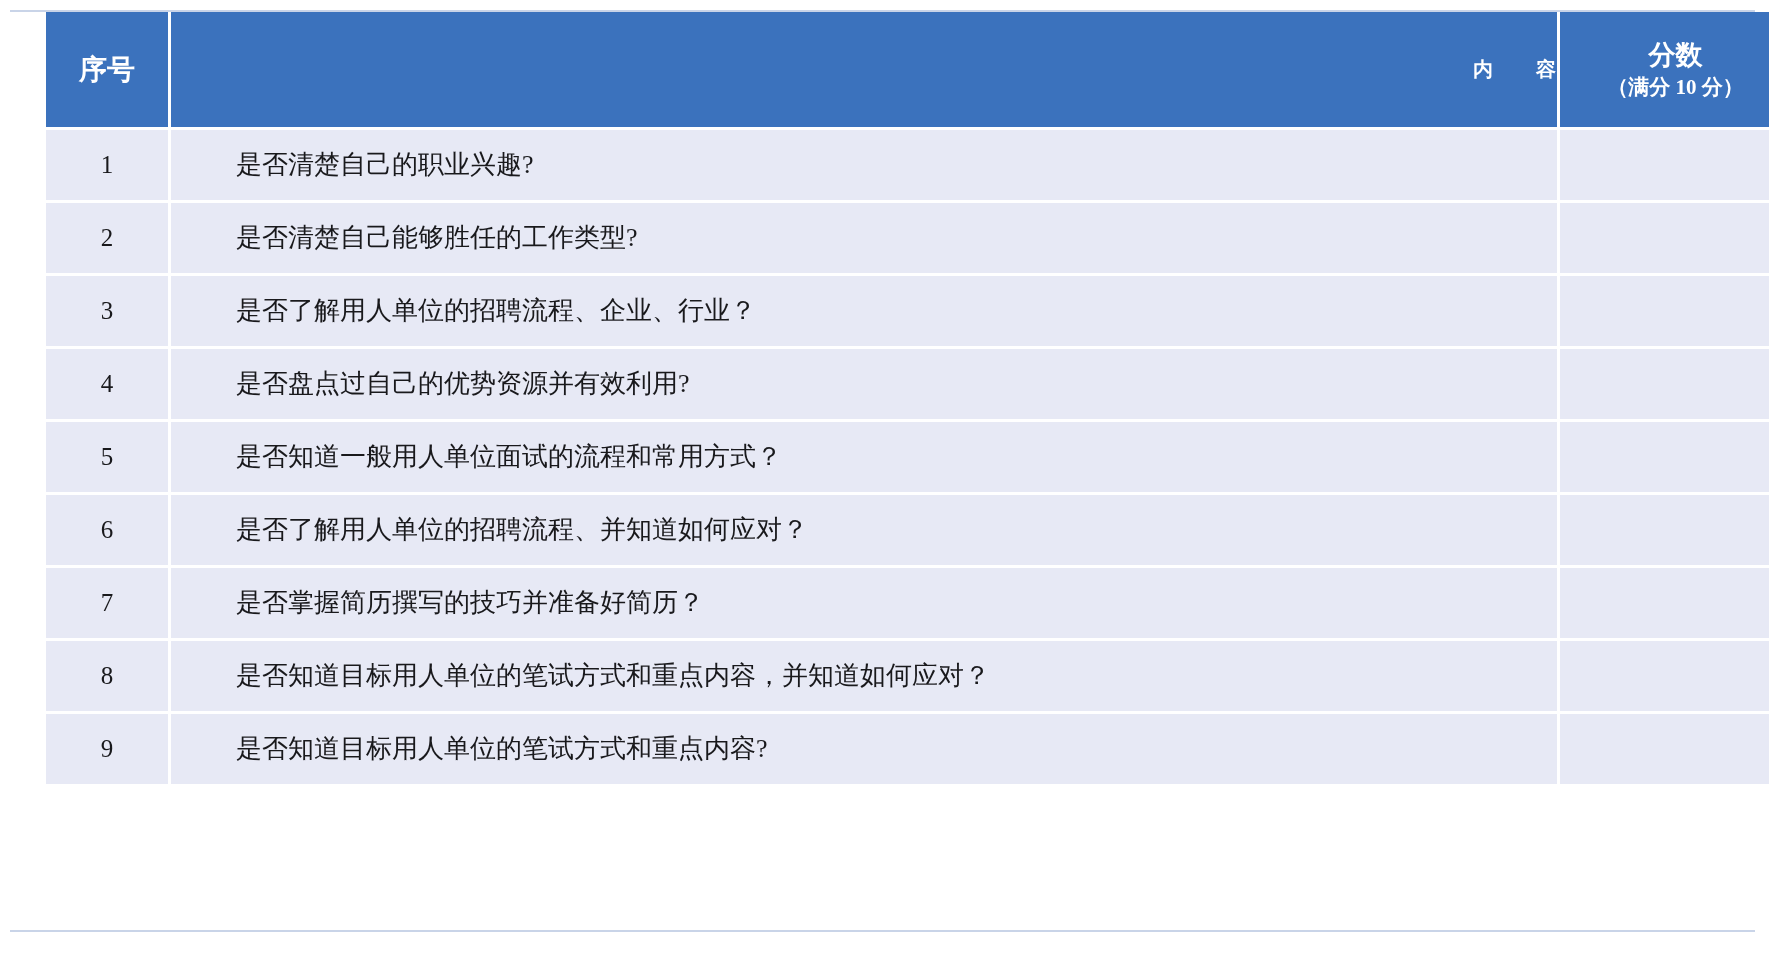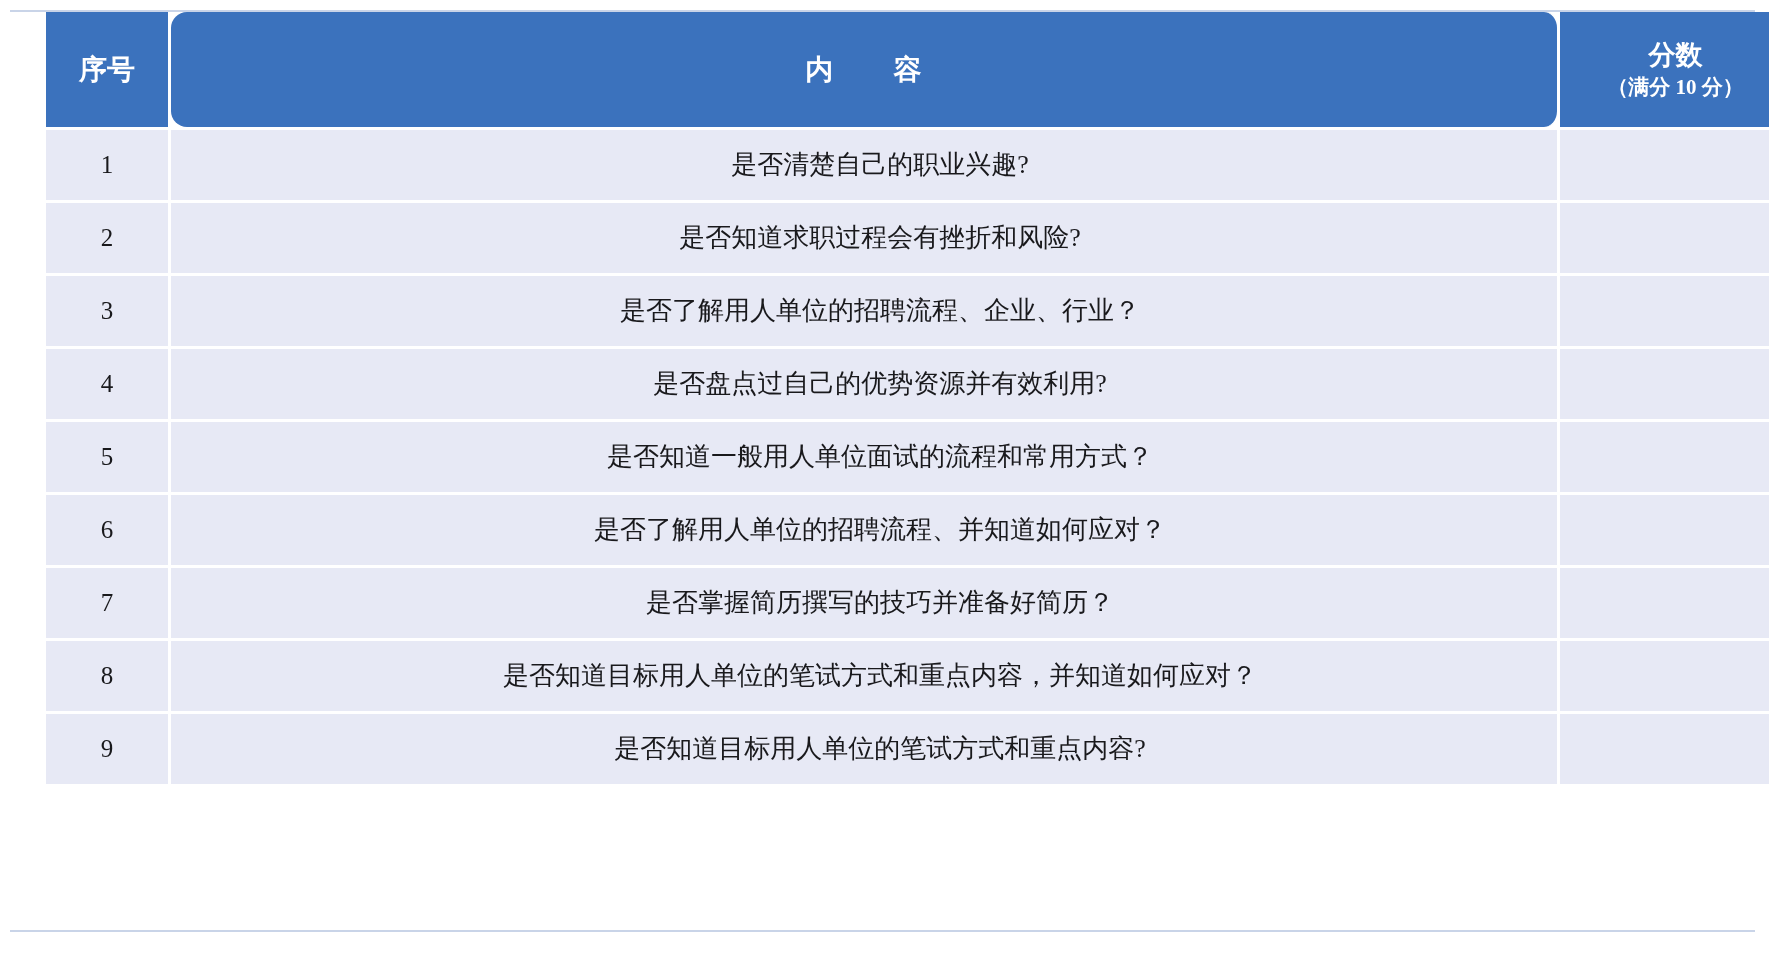--- a/index.html
+++ b/index.html
@@ -48,24 +48,23 @@
     border-right: 3px solid #ffffff;
     line-height: 1.28;
   }
   thead tr th:last-child { border-right: 0; }
 
   th.h-index {
     font-size: 28px;
     text-align: center;
   }
   th.h-content {
-    font-size: 28px;
-    text-align: center;
+    font-size: 20px;
+    text-align: right;
     letter-spacing: 0.05em;
-    border-radius: 16px;
   }
   th.h-content .inner {
     display: inline-block;
     white-space: pre;
   }
   th.h-score {
     font-size: 25px;
   }
   th.h-score .line1 { display: block; font-size: 27px; }
   th.h-score .line2 { display: block; font-size: 21px; margin-top: 2px; }
@@ -83,23 +82,23 @@
   }
   tbody tr td:last-child { border-right: 0; }
 
   td.cell-index {
     text-align: center;
     font-size: 25px;
     font-family: "Liberation Serif", "DejaVu Serif", serif;
   }
   td.cell-content {
     font-size: 26px;
-    padding-left: 48px;
+    padding-left: 65px;
     padding-right: 16px;
-    text-align: center;
+    text-align: left;
     line-height: 1.35;
   }
   td.cell-score {
     text-align: center;
   }
 
   
   #top-rule {
     position: absolute;
     left: 10px;
@@ -140,21 +139,21 @@
       </tr>
     </thead>
     <tbody>
       <tr>
         <td class="cell-index">1</td>
         <td class="cell-content">是否清楚自己的职业兴趣?</td>
         <td class="cell-score"></td>
       </tr>
       <tr>
         <td class="cell-index">2</td>
-        <td class="cell-content">是否知道求职过程会有挫折和风险?</td>
+        <td class="cell-content">是否清楚自己能够胜任的工作类型?</td>
         <td class="cell-score"></td>
       </tr>
       <tr>
         <td class="cell-index">3</td>
         <td class="cell-content">是否了解用人单位的招聘流程、企业、行业？</td>
         <td class="cell-score"></td>
       </tr>
       <tr>
         <td class="cell-index">4</td>
         <td class="cell-content">是否盘点过自己的优势资源并有效利用?</td>

